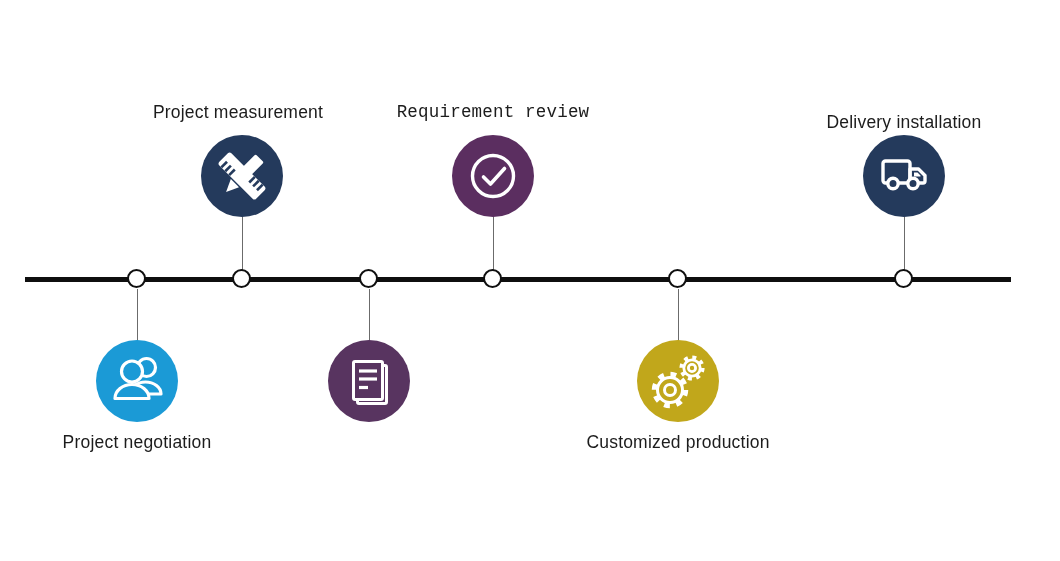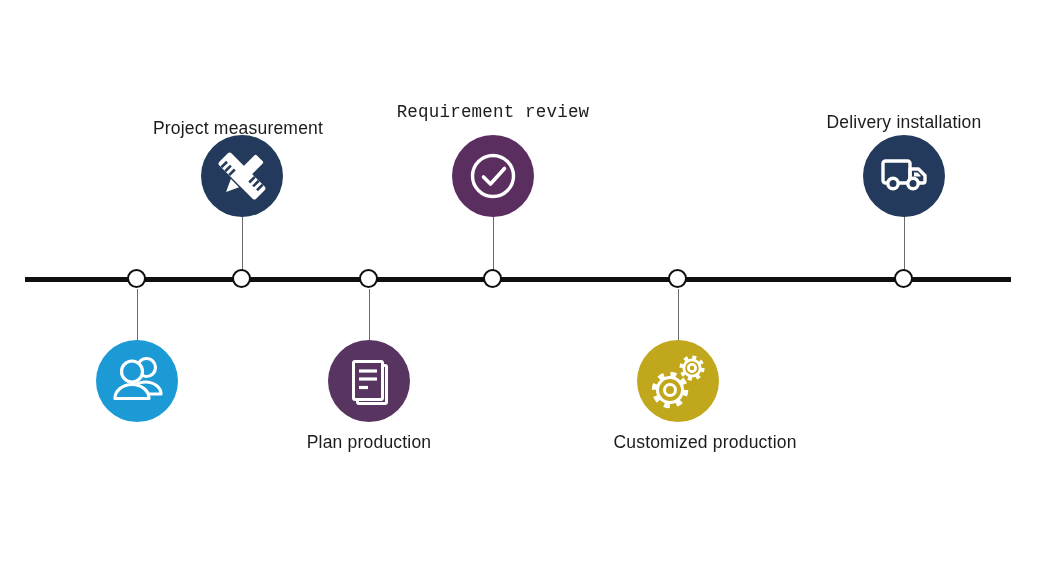--- a/index.html
+++ b/index.html
@@ -63,54 +63,54 @@
   <div class="connector" style="left:136.5px; top:289px; height:52px;"></div>
   <div class="node-dot" style="left:127px;"></div>
   <div class="icon-circle" style="left: 96px; top: 340px; background-color: rgb(27, 154, 214); color: rgb(27, 154, 214);">
     <svg viewBox="-41 -41 82 82" width="82" height="82">
       <circle cx="9.5" cy="-13.5" r="9" fill="none" stroke="#fff" stroke-width="3.2"></circle>
       <path d="M -7 13 a 15.5 12 0 0 1 31 0 z" fill="none" stroke="#fff" stroke-width="3.2" stroke-linejoin="round"></path>
       <path d="M -22 17.5 a 17 14 0 0 1 34 0 z" fill="currentColor" stroke="#fff" stroke-width="3.2" stroke-linejoin="round"></path>
       <circle cx="-5" cy="-9.5" r="10.5" fill="currentColor" stroke="#fff" stroke-width="3.2"></circle>
     </svg>
   </div>
+  <div class="step-label" style="left:17px; top:432px;">Project negotiation</div>
 
   <div class="connector" style="left:241.5px; top:216px; height:54px;"></div>
   <div class="node-dot" style="left:232px;"></div>
   <div class="icon-circle" style="left: 201px; top: 135px; background-color: rgb(36, 58, 92); color: rgb(36, 58, 92);">
     <svg viewBox="-41 -41 82 82" width="82" height="82">
       <g transform="rotate(45)">
         <rect x="-26" y="-8.5" width="52" height="17" rx="2.5" fill="#fff"></rect>
         <rect x="-22" y="0.5" width="2.6" height="8" fill="currentColor"></rect>
         <rect x="-16.5" y="0.5" width="2.6" height="8" fill="currentColor"></rect>
         <rect x="-11" y="0.5" width="2.6" height="8" fill="currentColor"></rect>
         <rect x="8.4" y="-8.5" width="2.6" height="8" fill="currentColor"></rect>
         <rect x="13.9" y="-8.5" width="2.6" height="8" fill="currentColor"></rect>
         <rect x="19.4" y="-8.5" width="2.6" height="8" fill="currentColor"></rect>
       </g>
       <g transform="rotate(-45)">
         <rect x="-8" y="-5.8" width="33" height="11.6" rx="1.5" fill="#fff"></rect>
         <polygon points="-10,-5.8 -10,5.8 -22.5,0" fill="#fff"></polygon>
       </g>
     </svg>
   </div>
-  <div class="step-label" style="left:118px; top:102px;margin-top:16px;">Project measurement</div>
+  <div class="step-label" style="left:118px; top:102px;">Project measurement</div>
 
   <div class="connector" style="left:368.5px; top:289px; height:52px;"></div>
   <div class="node-dot" style="left:359px;"></div>
   <div class="icon-circle" style="left: 328px; top: 340px; background-color: rgb(88, 52, 96); color: rgb(88, 52, 96);">
     <svg viewBox="-41 -41 82 82" width="82" height="82">
       <rect x="-11.5" y="-15.5" width="29" height="38" rx="1.5" fill="none" stroke="#fff" stroke-width="3"></rect>
       <rect x="-15.5" y="-19.5" width="29" height="38" rx="1.5" fill="currentColor" stroke="#fff" stroke-width="3"></rect>
       <line x1="-10" y1="-10" x2="8" y2="-10" stroke="#fff" stroke-width="3.2"></line>
       <line x1="-10" y1="-2" x2="8" y2="-2" stroke="#fff" stroke-width="3.2"></line>
       <line x1="-10" y1="6.5" x2="-1" y2="6.5" stroke="#fff" stroke-width="3.2"></line>
     </svg>
   </div>
-  <div class="step-label" style="left:249px; top:432px;">Plan production</div>
 
   <div class="connector" style="left:492.5px; top:216px; height:54px;"></div>
   <div class="node-dot" style="left:483px;"></div>
   <div class="icon-circle" style="left: 452px; top: 135px; background-color: rgb(91, 46, 96); color: rgb(91, 46, 96);">
     <svg viewBox="-41 -41 82 82" width="82" height="82">
       <circle cx="0" cy="0" r="20.5" fill="none" stroke="#fff" stroke-width="3.4"></circle>
       <path d="M -9.5 1 L -2.5 8 L 11.5 -7.5" fill="none" stroke="#fff" stroke-width="3.6" stroke-linecap="round" stroke-linejoin="round"></path>
     </svg>
   </div>
   <div class="step-label" style="left:373px; top:102px;font-family:Liberation Mono, monospace;">Requirement review</div>
@@ -124,21 +124,21 @@
         <circle cx="0" cy="0" r="12.5" fill="none" stroke="#fff" stroke-width="3"></circle>
         <circle cx="0" cy="0" r="5.5" fill="none" stroke="#fff" stroke-width="3"></circle>
       </g>
       <g transform="translate(14,-13)">
         <circle cx="0" cy="0" r="10" fill="none" stroke="#fff" stroke-width="5.2" stroke-dasharray="3.7 4.15"></circle>
         <circle cx="0" cy="0" r="8.2" fill="none" stroke="#fff" stroke-width="2.8"></circle>
         <circle cx="0" cy="0" r="3.6" fill="none" stroke="#fff" stroke-width="2.8"></circle>
       </g>
     </svg>
   </div>
-  <div class="step-label" style="left:585px; top:432px;text-align:center;">Customized production</div>
+  <div class="step-label" style="left:558px; top:432px;text-align:center;">Customized production</div>
 
   <div class="connector" style="left:903.5px; top:216px; height:54px;"></div>
   <div class="node-dot" style="left:894px;"></div>
   <div class="icon-circle" style="left: 863px; top: 135px; background-color: rgb(36, 58, 92); color: rgb(36, 58, 92);">
     <svg viewBox="-41 -41 82 82" width="82" height="82">
       <rect x="-21" y="-15" width="27" height="22" rx="2.5" fill="none" stroke="#fff" stroke-width="3.4" stroke-linejoin="round"></rect>
       <path d="M 6 -7 h 8.5 l 6.5 6.5 v 5.5 a 2 2 0 0 1 -2 2 h -13 z" fill="none" stroke="#fff" stroke-width="3.4" stroke-linejoin="round"></path>
       <path d="M 10 -3.5 h 3.5 l 3 3 v 1 h -6.5 z" fill="#fff"></path>
       <circle cx="-11" cy="7.5" r="5.2" fill="currentColor" stroke="#fff" stroke-width="3.4"></circle>
       <circle cx="9" cy="7.5" r="5.2" fill="currentColor" stroke="#fff" stroke-width="3.4"></circle>

